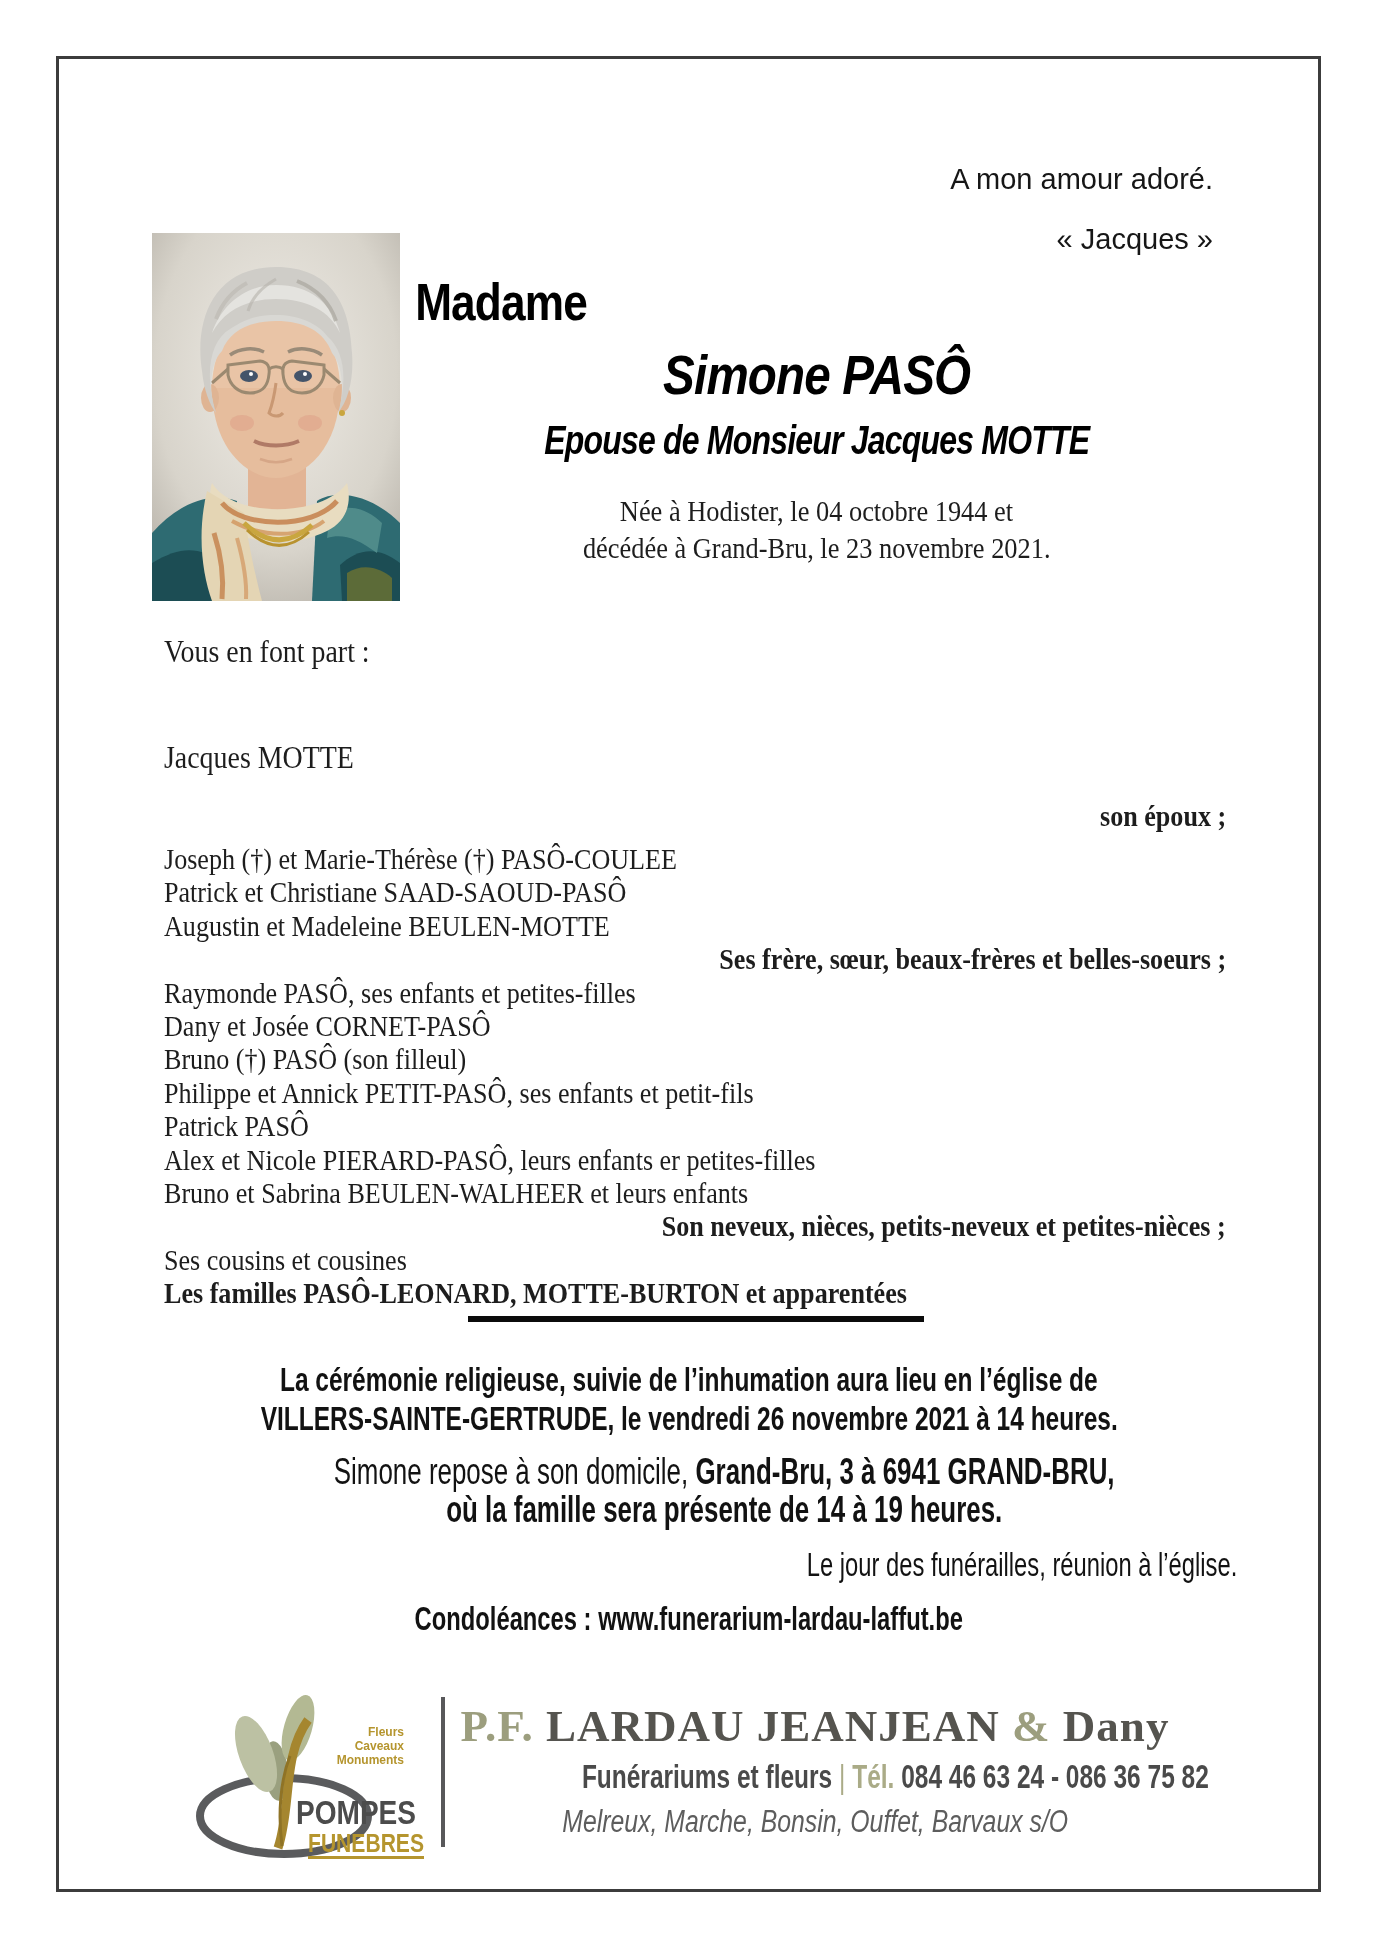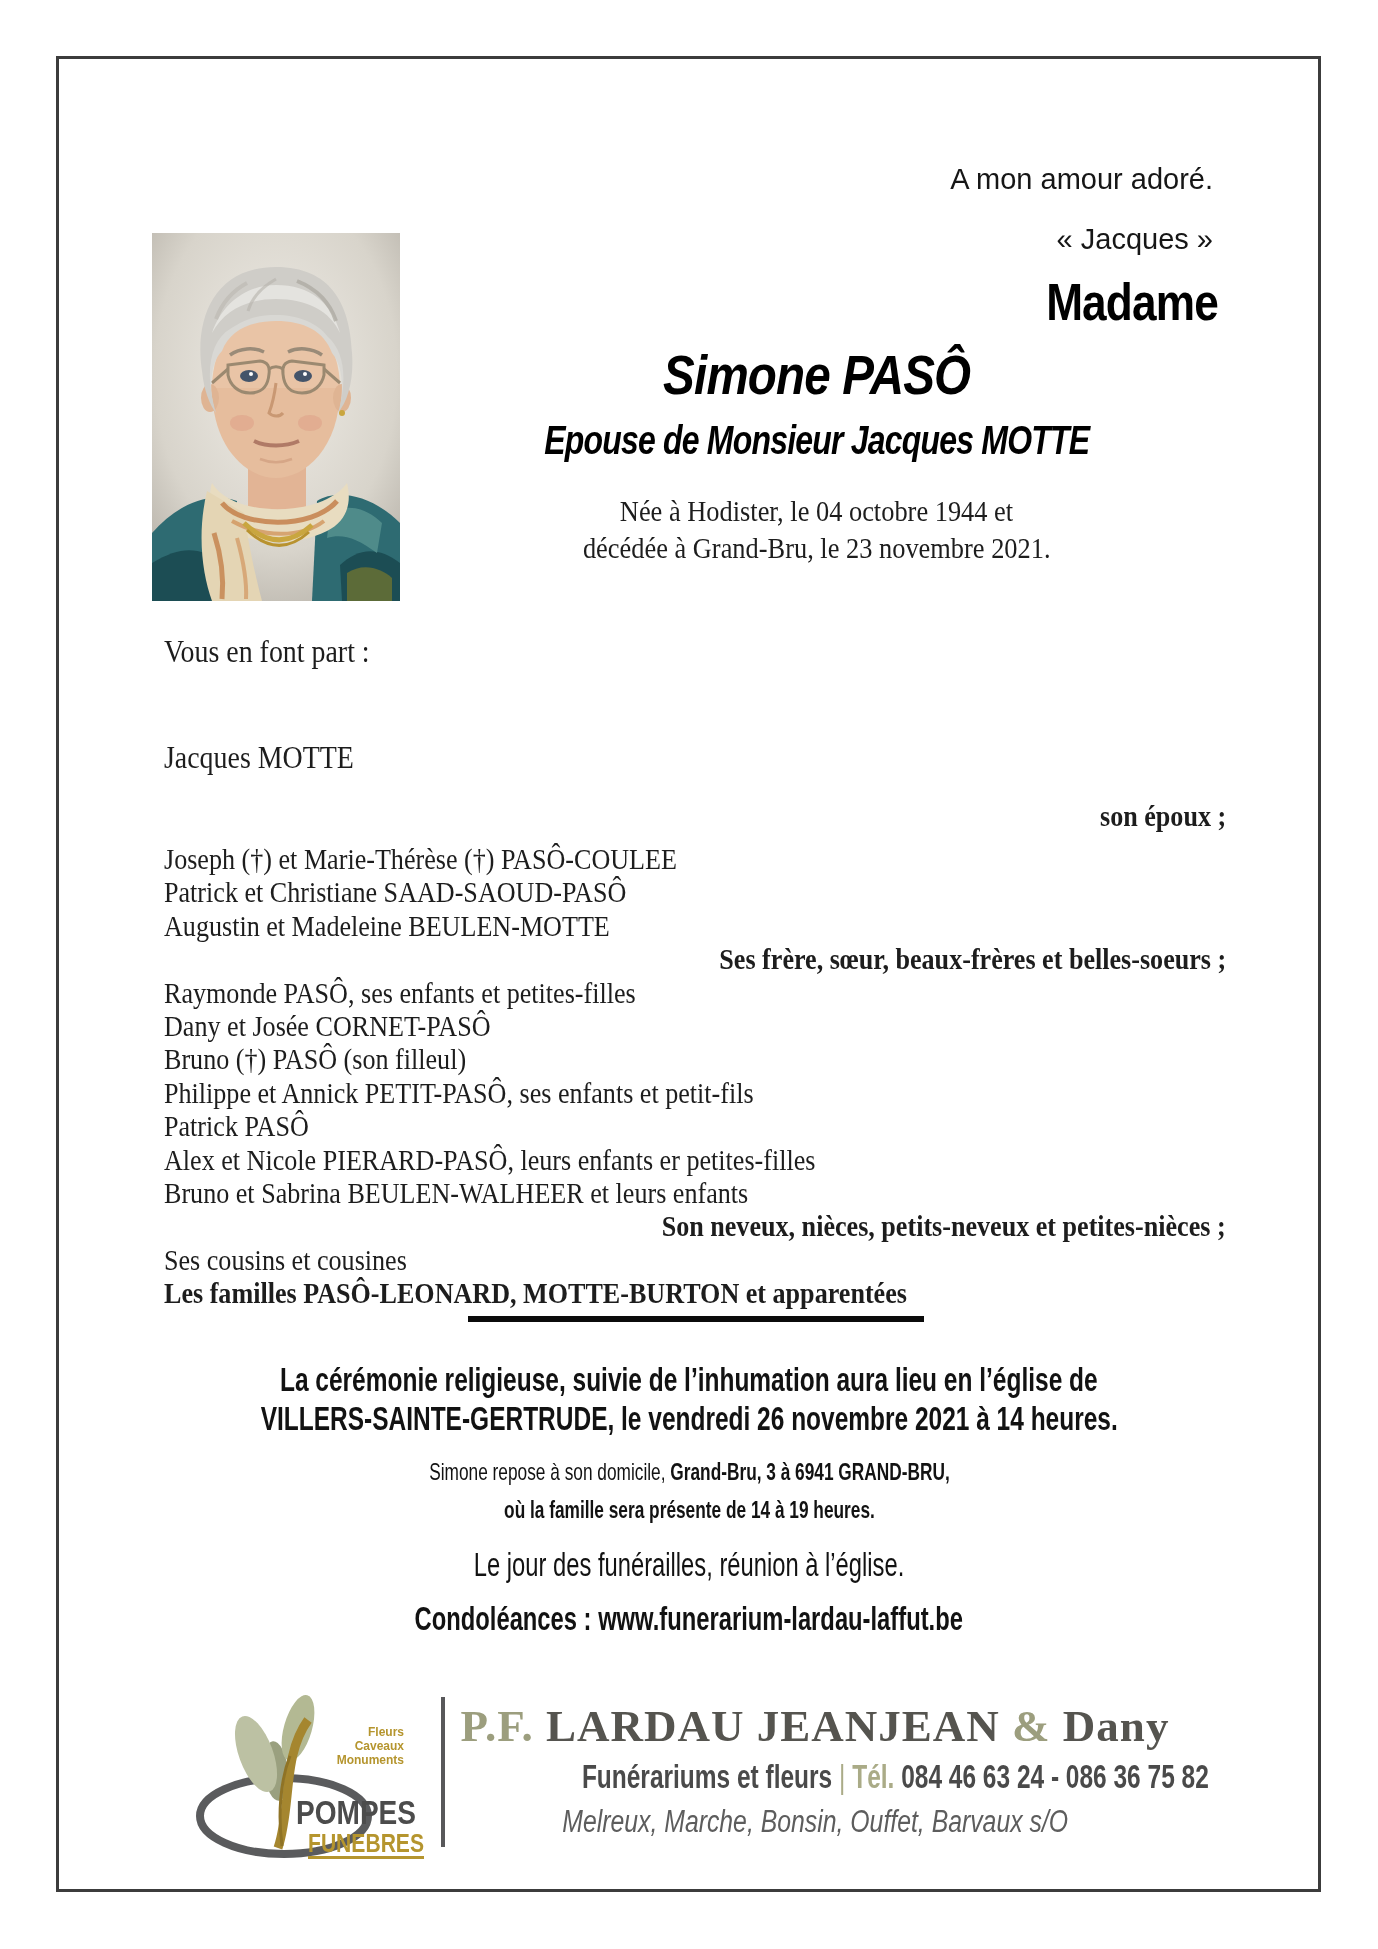--- a/index.html
+++ b/index.html
@@ -12,21 +12,21 @@
     box-sizing:border-box;border:3px solid #3c3c3c;background:#fff;
   }
   
   .photo{position:absolute;left:152px;top:233px;width:248px;height:368px;}
   
   .dedication{position:absolute;top:163px;right:165px;
     font-family:"Liberation Sans", sans-serif;font-size:29px;color:#161616;}
   .signature{position:absolute;top:223px;right:165px;
     font-family:"Liberation Sans", sans-serif;font-size:29px;color:#161616;}
   .cond{display:inline-block;white-space:nowrap;}
-  .h-madame{position:absolute;top:272px;left:400px;width:833px;text-align:right;
+  .h-madame{position:absolute;top:272px;left:400px;width:833px;text-align:left;
     font-family:"Liberation Sans", sans-serif;font-weight:bold;font-size:52px;color:#000;}
   .h-madame .cond{transform:scaleX(0.85);transform-origin:center;letter-spacing:-1px;}
   .h-name{position:absolute;top:342px;left:400px;width:833px;text-align:center;
     font-family:"Liberation Sans", sans-serif;font-weight:bold;font-style:italic;font-size:56px;color:#000;}
   .h-name .cond{transform:scaleX(0.85);transform-origin:center;letter-spacing:-1px;}
   .h-spouse{position:absolute;top:418px;left:400px;width:833px;text-align:center;
     font-family:"Liberation Sans", sans-serif;font-weight:bold;font-style:italic;font-size:40px;color:#000;}
   .h-spouse .cond{transform:scaleX(0.80);transform-origin:center;letter-spacing:-1px;}
   .dates{position:absolute;top:492px;left:400px;width:833px;text-align:center;
     font-size:30px;line-height:37px;color:#1d1d1d;}
@@ -43,23 +43,23 @@
   .names .row{height:33.4px;}
   .names .role{text-align:right;font-weight:bold;}
   .names .bold{font-weight:bold;}
   
   .rule{position:absolute;left:468px;top:1316px;width:456px;height:6px;background:#0b0b0b;}
   
   .cer{position:absolute;left:57px;width:1264px;text-align:center;
     font-family:"Liberation Sans", sans-serif;color:#121212;}
   .cer .cond{transform:scaleX(0.72);transform-origin:center;}
   .cer1{top:1360px;font-size:34px;font-weight:bold;line-height:39px;}
-  .repose{top:1453px;font-size:24px;line-height:38px;}
+  .repose{top:1453px;font-size:36px;line-height:38px;padding-left:35px;}
   .repose b{font-weight:bold;}
-  .gathering{top:1546px;font-size:33px;}
+  .gathering{top:1546px;font-size:33px;text-align:right;}
   .condolences{top:1600px;font-size:33px;font-weight:bold;}
   
   .logo{position:absolute;left:196px;top:1686px;width:240px;height:185px;}
   .fdivider{position:absolute;left:441px;top:1697px;width:4px;height:150px;background:#58585a;}
   .ftext{position:absolute;left:460px;width:710px;text-align:center;}
   .fline1{top:1700px;font-family:"Liberation Serif", serif;font-weight:bold;font-size:45px;letter-spacing:1px;white-space:nowrap;}
   .fline1 .sage{color:#9c9e7e;}
   .fline1 .dark{color:#55544f;}
   .fline2{top:1757px;font-family:"Liberation Sans", sans-serif;font-size:34px;font-weight:bold;color:#4a4a4a;}
   .fline2 .cond{transform:scaleX(0.72);transform-origin:center;}

